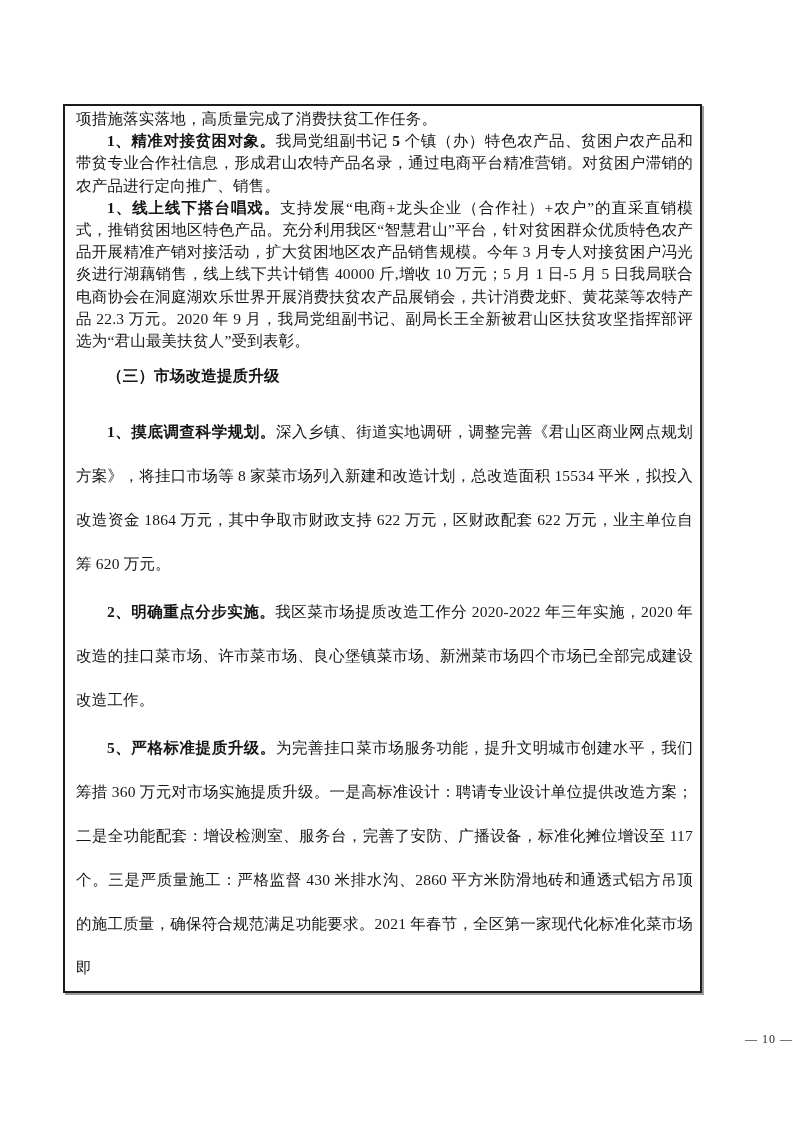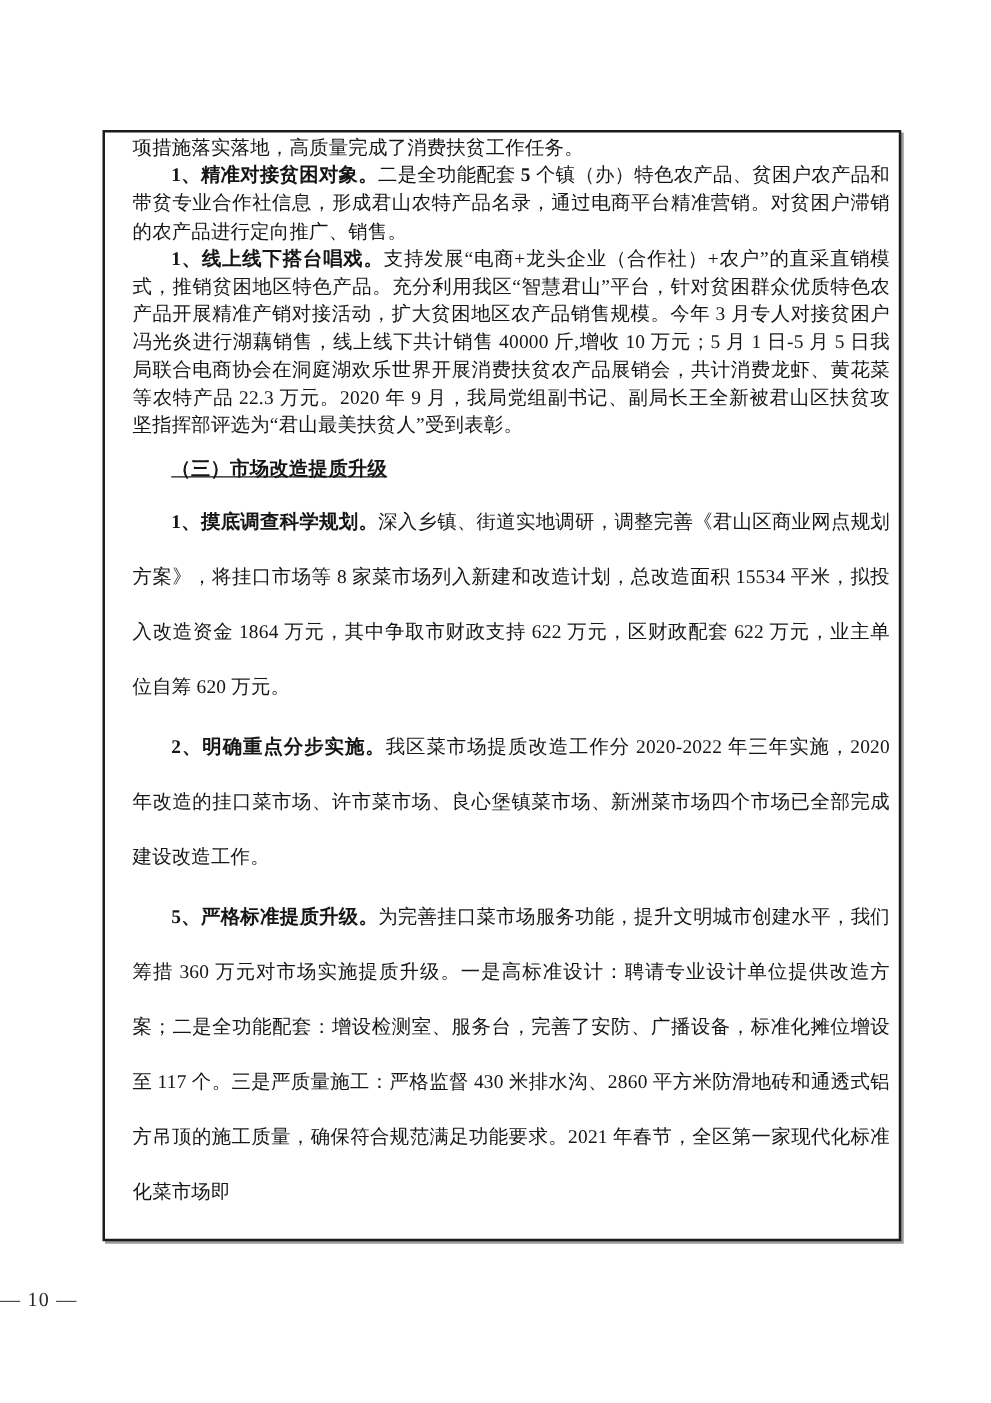--- a/index.html
+++ b/index.html
@@ -11,67 +11,66 @@
     position: relative;
     width: 793px;
     height: 1122px;
     background: #ffffff;
     overflow: hidden;
     font-family: "Liberation Serif", "DejaVu Serif", serif;
     color: #161616;
   }
   .content-box {
     position: absolute;
-    left: 82px;
+    left: 63px;
     top: 104px;
     width: 639px;
     height: 889px;
     box-sizing: border-box;
     border: 2px solid #1c1c1c;
     box-shadow: 2px 2px 0 0 #9a9a9a;
-    padding: 2px 7px 0 22px;
+    padding: 2px 7px 0 11px;
     overflow: hidden;
   }
   .para {
     margin: 0;
     text-align: justify;
     font-size: 15.5px;
     letter-spacing: 0.2px;
     word-break: break-all;
   }
   .para.indent { text-indent: 2em; }
   .para.tight { line-height: 22.2px; }
   .para.loose { line-height: 44px; margin-bottom: 4px; }
   .para.heading {
     line-height: 22px;
-    margin: 13px 0 9px 0;
+    margin: 13px 0 23px 0;
     font-weight: bold;
-    text-decoration: underline;
   }
   .run { font-weight: normal; }
   .run.bold { font-weight: bold; }
   .footer {
     position: absolute;
     left: 0;
     top: 1032px;
     width: 100%;
-    text-align: left;
-    font-size: 16px;
+    text-align: right;
+    font-size: 12px;
     color: #2a2a2a;
     letter-spacing: 1px;
   }
 </style>
 </head>
 <body>
 
 <div class="page">
   <div class="content-box">
     <div>
         <p class="para tight"><span class="run">项措施落实落地，高质量完成了消费扶贫工作任务。</span></p>
-        <p class="para tight indent"><span class="run bold">1、精准对接贫困对象。</span><span class="run">二是全功能配套 </span><span class="run bold">5</span><span class="run"> 个镇（办）特色农产品、贫困户农产品和带贫专业合作社信息，形成君山农特产品名录，通过电商平台精准营销。对贫困户滞销的农产品进行定向推广、销售。</span></p>
+        <p class="para tight indent"><span class="run bold">1、精准对接贫困对象。</span><span class="run">我局党组副书记 </span><span class="run bold">5</span><span class="run"> 个镇（办）特色农产品、贫困户农产品和带贫专业合作社信息，形成君山农特产品名录，通过电商平台精准营销。对贫困户滞销的农产品进行定向推广、销售。</span></p>
         <p class="para tight indent"><span class="run bold">1、线上线下搭台唱戏。</span><span class="run">支持发展“电商+龙头企业（合作社）+农户”的直采直销模式，推销贫困地区特色产品。充分利用我区“智慧君山”平台，针对贫困群众优质特色农产品开展精准产销对接活动，扩大贫困地区农产品销售规模。今年 3 月专人对接贫困户冯光炎进行湖藕销售，线上线下共计销售 40000 斤,增收 10 万元；5 月 1 日-5 月 5 日我局联合电商协会在洞庭湖欢乐世界开展消费扶贫农产品展销会，共计消费龙虾、黄花菜等农特产品 22.3 万元。2020 年 9 月，我局党组副书记、副局长王全新被君山区扶贫攻坚指挥部评选为“君山最美扶贫人”受到表彰。</span></p>
         <p class="para heading indent"><span class="run bold">（三）市场改造提质升级</span></p>
         <p class="para loose indent"><span class="run bold">1、摸底调查科学规划。</span><span class="run">深入乡镇、街道实地调研，调整完善《君山区商业网点规划方案》，将挂口市场等 8 家菜市场列入新建和改造计划，总改造面积 15534 平米，拟投入改造资金 1864 万元，其中争取市财政支持 622 万元，区财政配套 622 万元，业主单位自筹 620 万元。</span></p>
         <p class="para loose indent"><span class="run bold">2、明确重点分步实施。</span><span class="run">我区菜市场提质改造工作分 2020-2022 年三年实施，2020 年改造的挂口菜市场、许市菜市场、良心堡镇菜市场、新洲菜市场四个市场已全部完成建设改造工作。</span></p>
         <p class="para loose indent"><span class="run bold">5、严格标准提质升级。</span><span class="run">为完善挂口菜市场服务功能，提升文明城市创建水平，我们筹措 360 万元对市场实施提质升级。一是高标准设计：聘请专业设计单位提供改造方案；二是全功能配套：增设检测室、服务台，完善了安防、广播设备，标准化摊位增设至 117 个。三是严质量施工：严格监督 430 米排水沟、2860 平方米防滑地砖和通透式铝方吊顶的施工质量，确保符合规范满足功能要求。2021 年春节，全区第一家现代化标准化菜市场即</span></p>
       </div>
   </div>
   <div class="footer">
     <span>— 10 —</span>
   </div>

